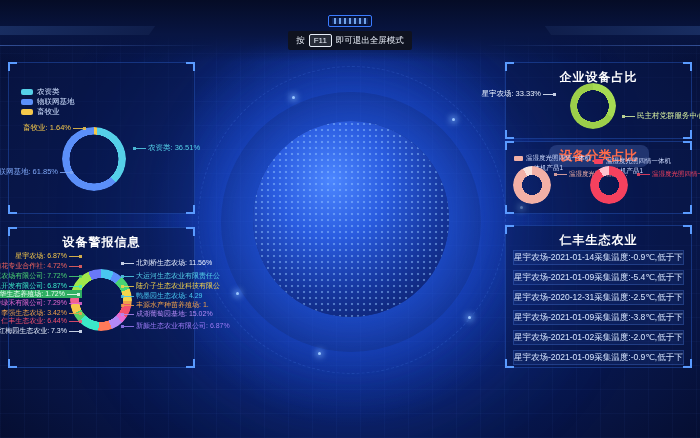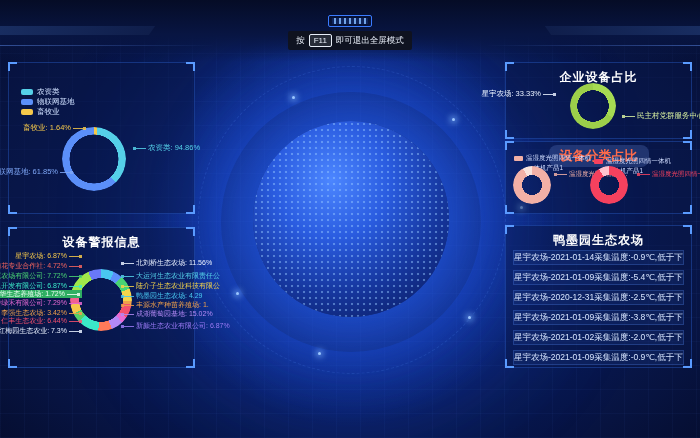--- a/index.html
+++ b/index.html
@@ -120,21 +120,21 @@
   <div class="legend-row" style="left:12px;top:34px">
     <span class="sw" style="background: rgb(91, 143, 249);"></span>
     <span>物联网基地</span>
   </div>
   <div class="legend-row" style="left:12px;top:44px">
     <span class="sw" style="background: rgb(245, 200, 75);"></span>
     <span>畜牧业</span>
   </div>
   <div class="donut" style="--h: 76%; left: 53px; top: 64px; width: 64px; height: 64px; background: conic-gradient(rgb(245, 200, 75) 0deg, rgb(245, 200, 75) 5.904deg, rgb(85, 208, 232) 5.904deg, rgb(85, 208, 232) 137.34deg, rgb(91, 143, 249) 137.34deg, rgb(91, 143, 249) 360deg);"></div>
   <div class="co co-l" style="right: 108px; top: 60px; color: rgb(245, 200, 75);">畜牧业: 1.64%</div>
-  <div class="co co-r" style="left: 124px; top: 80px; color: rgb(85, 208, 232);">农资类: 94.86%</div>
+  <div class="co co-r" style="left: 124px; top: 80px; color: rgb(85, 208, 232);">农资类: 36.51%</div>
   <div class="co co-l" style="right: 121px; top: 104px; color: rgb(126, 166, 245);">物联网基地: 61.85%</div>
 </div>
 
 <div class="panel" style="left:8px;top:227px;width:187px;height:141px;">
   <i class="c tl"></i>
     <i class="c tr"></i>
   <i class="c bl"></i>
     <i class="c br"></i>
   <div class="ptitle">设备警报信息</div>
   <div class="donut" style="--h: 70%; left: 61px; top: 41px; width: 62px; height: 62px; background: conic-gradient(rgb(73, 200, 240) 0deg, rgb(73, 200, 240) 24.2971deg, rgb(91, 143, 249) 24.2971deg, rgb(91, 143, 249) 40.9903deg, rgb(73, 212, 116) 40.9903deg, rgb(73, 212, 116) 68.2935deg, rgb(245, 212, 75) 68.2935deg, rgb(245, 212, 75) 92.5906deg, rgb(240, 160, 74) 92.5906deg, rgb(240, 160, 74) 98.6737deg, rgb(245, 80, 110) 98.6737deg, rgb(245, 80, 110) 124.456deg, rgb(232, 106, 212) 124.456deg, rgb(232, 106, 212) 136.552deg, rgb(180, 138, 245) 136.552deg, rgb(180, 138, 245) 159.328deg, rgb(255, 122, 90) 159.328deg, rgb(255, 122, 90) 185.146deg, rgb(59, 232, 200) 185.146deg, rgb(59, 232, 200) 226.03deg, rgb(85, 208, 104) 226.03deg, rgb(85, 208, 104) 243.714deg, rgb(245, 200, 75) 243.714deg, rgb(245, 200, 75) 261.043deg, rgb(240, 98, 146) 261.043deg, rgb(240, 98, 146) 276.216deg, rgb(138, 212, 240) 276.216deg, rgb(138, 212, 240) 282.582deg, rgb(160, 232, 74) 282.582deg, rgb(160, 232, 74) 335.703deg, rgb(105, 121, 248) 335.703deg, rgb(105, 121, 248) 360deg);"></div>
@@ -195,21 +195,21 @@
   </div>
   <div class="donut" style="--h: 52%; left: 84px; top: 24px; width: 38px; height: 38px; background: conic-gradient(rgb(245, 65, 94) 0deg, rgb(245, 65, 94) 327.6deg, rgb(255, 194, 205) 327.6deg, rgb(255, 194, 205) 360deg);"></div>
   <div class="co sm co-r" style="left: 131px; top: 28px; font-size: 6.5px; color: rgb(245, 65, 94);">温湿度光照四情一…</div>
 </div>
 
 <div class="panel" style="left:505px;top:225px;width:187px;height:143px;">
   <i class="c tl"></i>
     <i class="c tr"></i>
   <i class="c bl"></i>
     <i class="c br"></i>
-  <div class="ptitle">鸭墨园生态农场</div>
+  <div class="ptitle">仁丰生态农业</div>
   <div class="alarm-list">
     <div class="alarm-row">星宇农场-2021-01-14采集温度:-0.9℃,低于下限:0℃</div>
     <div class="alarm-row">星宇农场-2021-01-09采集温度:-5.4℃,低于下限:0℃</div>
     <div class="alarm-row">星宇农场-2020-12-31采集温度:-2.5℃,低于下限:0℃</div>
     <div class="alarm-row">星宇农场-2021-01-09采集温度:-3.8℃,低于下限:0℃</div>
     <div class="alarm-row">星宇农场-2021-01-02采集温度:-2.0℃,低于下限:0℃</div>
     <div class="alarm-row">星宇农场-2021-01-09采集温度:-0.9℃,低于下限:0℃</div>
   </div>
 </div>
 

